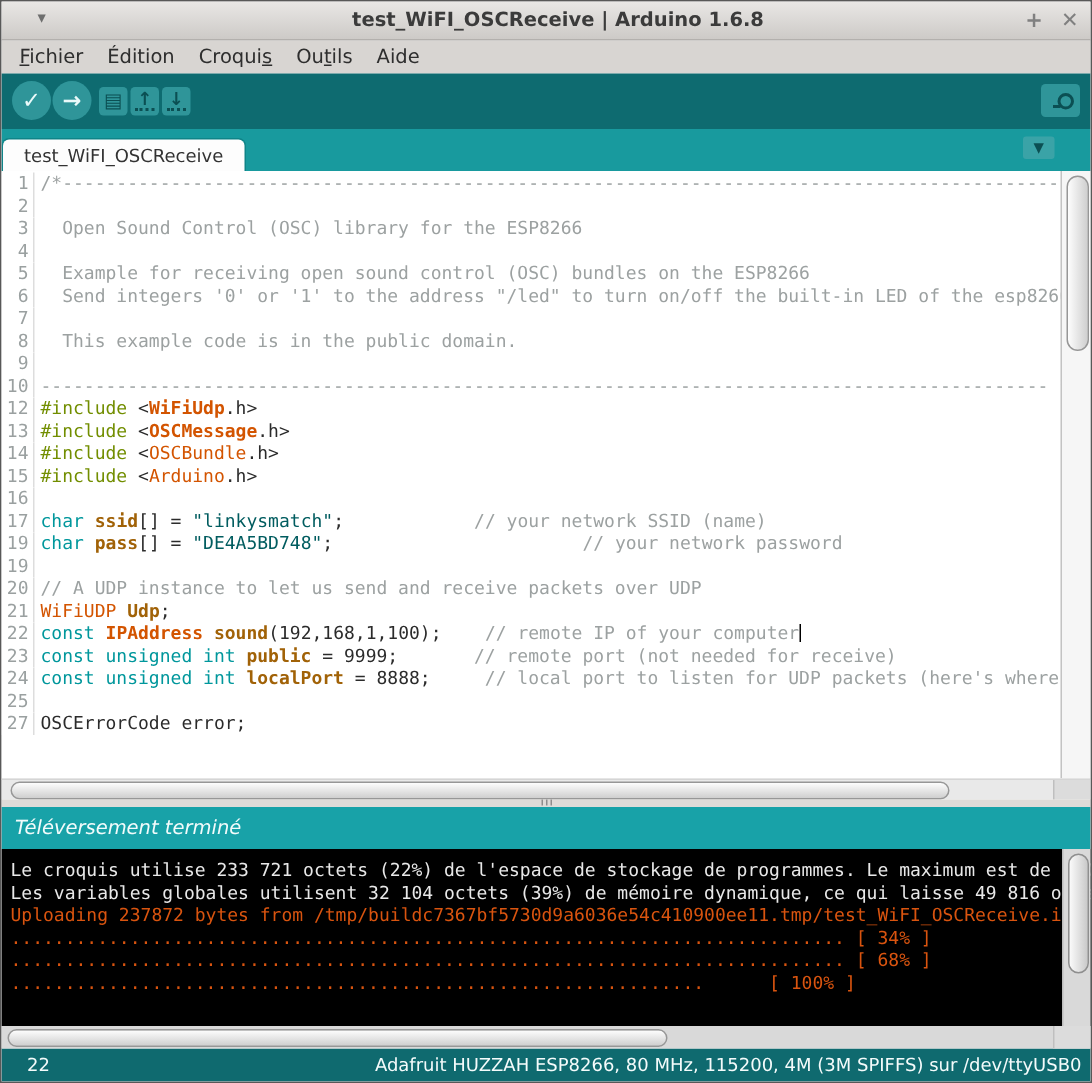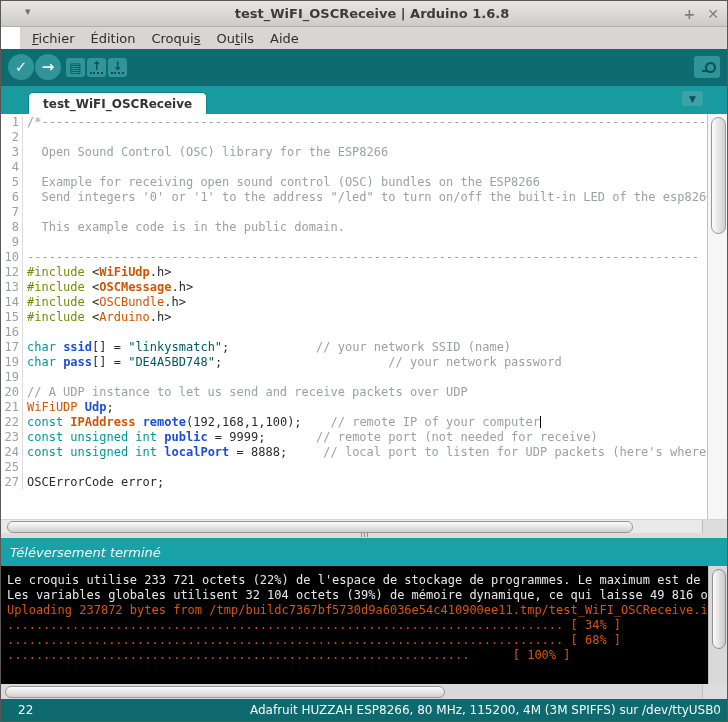--- a/index.html
+++ b/index.html
@@ -9,63 +9,63 @@
   
   .titlebar{height:26px;background:linear-gradient(#e9e7e5,#cdcac7);
     border-bottom:1px solid #b3b0ad;position:relative;display:flex;
     align-items:center;justify-content:center;box-sizing:border-box;}
   .titlebar .title{font-size:13px;font-weight:bold;color:#3b3b3b;margin-left:16px;}
   .win-menu{position:absolute;left:24px;top:4px;font-size:11px;color:#6e6e6e;cursor:default;}
   .win-controls{position:absolute;right:8px;top:0;height:100%;display:flex;align-items:center;gap:12px;}
   .win-btn{font-size:14px;font-weight:bold;color:#808080;line-height:1;}
   
   .menubar{height:22px;background:#d8d5d2;display:flex;align-items:center;
-    padding-left:4px;box-sizing:border-box;margin-left:19px;}
+    padding-left:4px;box-sizing:border-box;}
   .menu-item{font-size:13px;color:#2e2e2e;padding:1px 8px;}
   .menu-item u{text-decoration:underline;}
   
   .toolbar{height:37px;background:#0e6b70;position:relative;}
   .tb-circle{position:absolute;top:5px;width:26px;height:26px;border-radius:50%;
     background:#2f9599;color:#eafafa;display:flex;align-items:center;justify-content:center;
     font-size:15px;font-weight:bold;}
   .tb-square{position:absolute;top:9px;width:19px;height:19px;border-radius:3px;
     background:#2f9599;color:#0b4f53;display:flex;align-items:center;justify-content:center;
     font-size:12px;font-weight:bold;}
   .arrow-dotted{border-bottom:2px dotted #0b4f53;line-height:10px;padding:0 1px 1px 1px;font-size:12px;}
   .doc-glyph{font-size:13px;line-height:1;}
   .serial-btn{position:absolute;right:7px;top:7px;width:26px;height:22px;border-radius:3px;
     background:#2f9599;display:flex;align-items:center;justify-content:center;}
   .mag{position:relative;width:11px;height:11px;}
   .mag::before{content:"";position:absolute;left:3px;top:0;width:7px;height:7px;
     border:2px solid #0b4f53;border-radius:50%;}
   .mag::after{content:"";position:absolute;left:0;top:8px;width:5px;height:2px;background:#0b4f53;}
   
   .tabstrip{height:28px;background:#189a9e;position:relative;}
-  .tab{position:absolute;left:27px;top:6px;height:22px;background:#fdfdfd;
+  .tab{position:absolute;left:0;top:6px;height:22px;background:#fdfdfd;
     border:1px solid #0f8488;border-bottom:none;border-radius:5px 5px 0 0;
-    display:flex;align-items:center;padding:0 14px;font-weight:bold;}
+    display:flex;align-items:center;padding:0 14px;}
   .tab span{font-size:12px;color:#333;}
   .tab-dd{position:absolute;right:24px;top:5px;width:21px;height:15px;background:#3aa3a7;
     border-radius:2px;color:#0b4f53;font-size:9px;display:flex;align-items:center;justify-content:center;}
   
   .editor{height:405px;background:#fff;position:relative;overflow:hidden;
     font-family:"DejaVu Sans Mono","Liberation Mono",monospace;font-size:12px;line-height:15px;}
   .elines{position:absolute;top:1px;left:0;right:0;}
   .eline{display:flex;height:15px;white-space:pre;}
   .ln{width:18px;flex:0 0 18px;text-align:right;padding-right:3px;color:#9aa0a0;
     border-right:1px solid #ddd;background:#fff;}
   .code{padding-left:4px;white-space:pre;}
   .s-n{color:#2b2b2b;}
   .s-c{color:#9ca1a1;}
   .s-k{color:#00979c;}
   .s-p{color:#728e00;}
   .s-o{color:#d35400;}
   .s-ob{color:#d35400;font-weight:bold;}
   .s-s{color:#005c5f;}
-  .s-b{color:#1d4ed8;font-weight:bold;margin-top:40px;}
+  .s-b{color:#a16207;font-weight:bold;margin-top:40px;}
   .cursor{display:inline-block;width:1px;height:12px;background:#000;vertical-align:-2px;}
   .vscroll{position:absolute;top:0;right:0;width:20px;height:100%;background:#f6f6f6;
     border-left:1px solid #c3c3c3;box-sizing:border-box;}
   .vthumb{position:absolute;left:3px;top:3px;width:13px;height:115px;border:1px solid #979797;
     border-radius:8px;background:linear-gradient(90deg,#fdfdfd,#cfcfcf);}
   
   .hscrollrow{height:14px;background:#e9e9e9;position:relative;border-top:1px solid #d5d5d5;box-sizing:border-box;}
   .hthumb{position:absolute;top:1px;height:10px;border:1px solid #979797;border-radius:6px;
     background:linear-gradient(#fdfdfd,#cfcfcf);}
   .hcorner{position:absolute;right:0;top:0;bottom:0;width:24px;background:#dcdcdc;border-left:1px solid #bfbfbf;}
@@ -158,21 +158,21 @@
         <div class="eline"><span class="ln">12</span><span class="code"><span class="s-p">#include</span><span class="s-n"> &lt;</span><span class="s-ob">WiFiUdp</span><span class="s-n">.h&gt;</span></span></div>
         <div class="eline"><span class="ln">13</span><span class="code"><span class="s-p">#include</span><span class="s-n"> &lt;</span><span class="s-ob">OSCMessage</span><span class="s-n">.h&gt;</span></span></div>
         <div class="eline"><span class="ln">14</span><span class="code"><span class="s-p">#include</span><span class="s-n"> &lt;</span><span class="s-o">OSCBundle</span><span class="s-n">.h&gt;</span></span></div>
         <div class="eline"><span class="ln">15</span><span class="code"><span class="s-p">#include</span><span class="s-n"> &lt;</span><span class="s-o">Arduino</span><span class="s-n">.h&gt;</span></span></div>
         <div class="eline"><span class="ln">16</span><span class="code"></span></div>
         <div class="eline"><span class="ln">17</span><span class="code"><span class="s-k">char</span><span class="s-n"> </span><span class="s-b">ssid</span><span class="s-n">[] = </span><span class="s-s">"linkysmatch"</span><span class="s-n">;</span><span class="s-n">            </span><span class="s-c">// your network SSID (name)</span></span></div>
         <div class="eline"><span class="ln">19</span><span class="code"><span class="s-k">char</span><span class="s-n"> </span><span class="s-b">pass</span><span class="s-n">[] = </span><span class="s-s">"DE4A5BD748"</span><span class="s-n">;</span><span class="s-n">                       </span><span class="s-c">// your network password</span></span></div>
         <div class="eline"><span class="ln">19</span><span class="code"></span></div>
         <div class="eline"><span class="ln">20</span><span class="code"><span class="s-c">// A UDP instance to let us send and receive packets over UDP</span></span></div>
         <div class="eline"><span class="ln">21</span><span class="code"><span class="s-o">WiFiUDP</span><span class="s-n"> </span><span class="s-b">Udp</span><span class="s-n">;</span></span></div>
-        <div class="eline"><span class="ln">22</span><span class="code"><span class="s-k">const</span><span class="s-n"> </span><span class="s-ob">IPAddress</span><span class="s-n"> </span><span class="s-b">remote</span><span class="s-n">(192,168,1,100);</span><span class="s-n">    </span><span class="s-c">// remote IP of your computer</span><span class="cursor"></span></span></div>
+        <div class="eline"><span class="ln">22</span><span class="code"><span class="s-k">const</span><span class="s-n"> </span><span class="s-ob">IPAddress</span><span class="s-n"> </span><span class="s-b">sound</span><span class="s-n">(192,168,1,100);</span><span class="s-n">    </span><span class="s-c">// remote IP of your computer</span><span class="cursor"></span></span></div>
         <div class="eline"><span class="ln">23</span><span class="code"><span class="s-k">const unsigned int</span><span class="s-n"> </span><span class="s-b">public</span><span class="s-n"> = 9999;</span><span class="s-n">       </span><span class="s-c">// remote port (not needed for receive)</span></span></div>
         <div class="eline"><span class="ln">24</span><span class="code"><span class="s-k">const unsigned int</span><span class="s-n"> </span><span class="s-b">localPort</span><span class="s-n"> = 8888;</span><span class="s-n">     </span><span class="s-c">// local port to listen for UDP packets (here's where</span></span></div>
         <div class="eline"><span class="ln">25</span><span class="code"></span></div>
         <div class="eline"><span class="ln">27</span><span class="code"><span class="s-n">OSCErrorCode error;</span></span></div>
       </div>
     <div class="vscroll">
       <div class="vthumb"></div>
     </div>
   </div>
 

